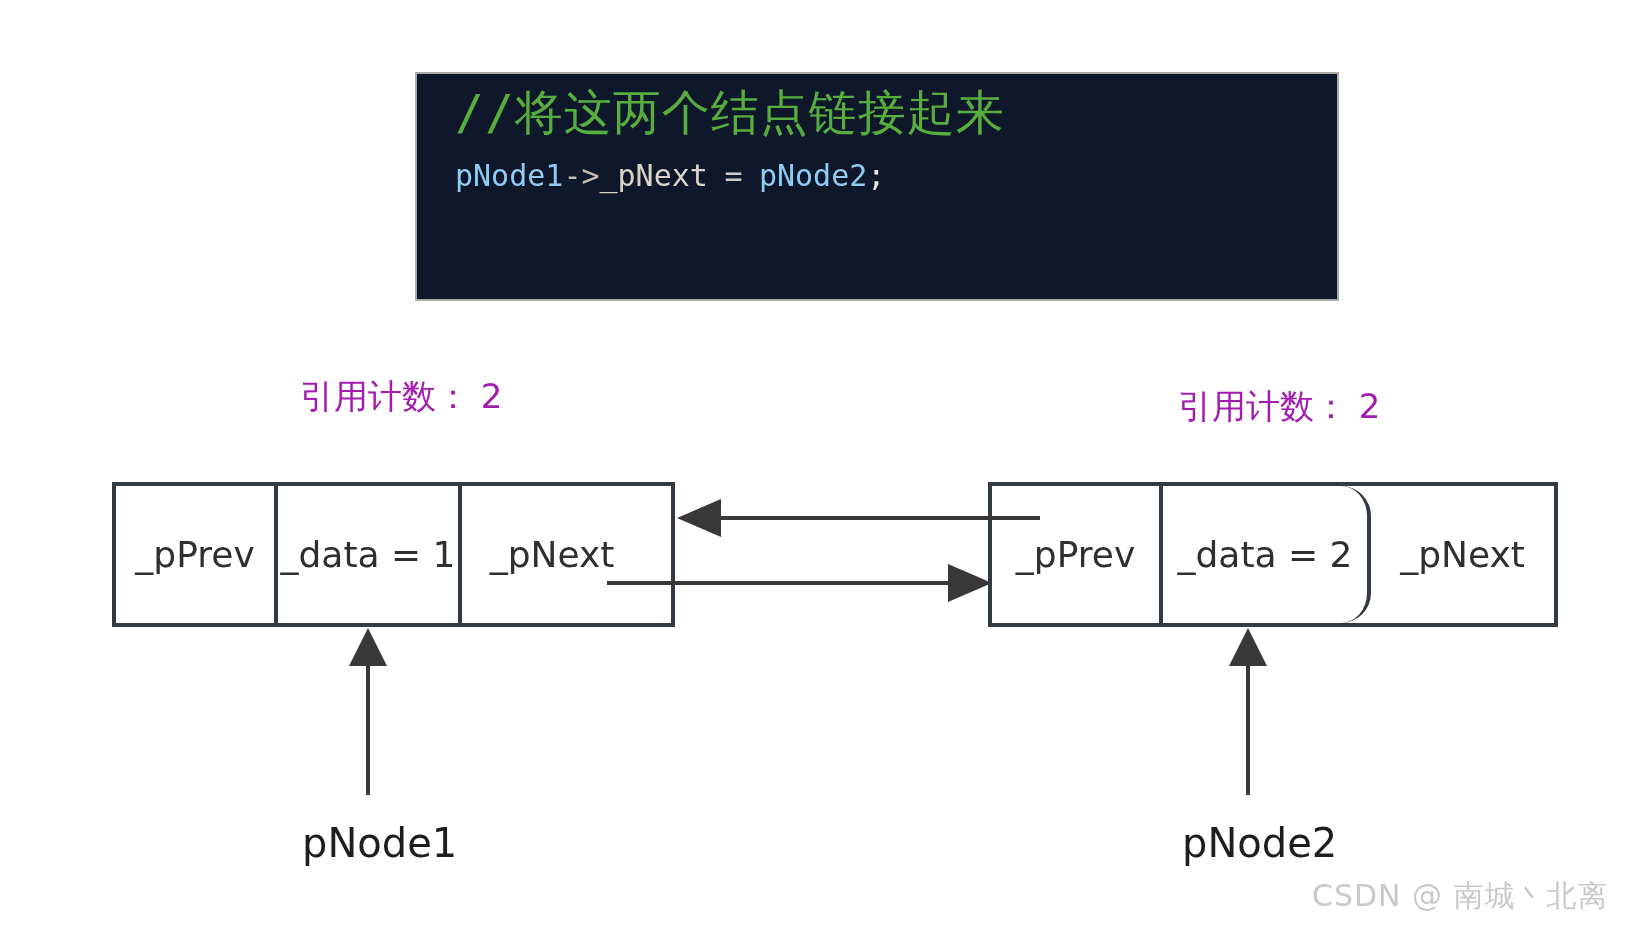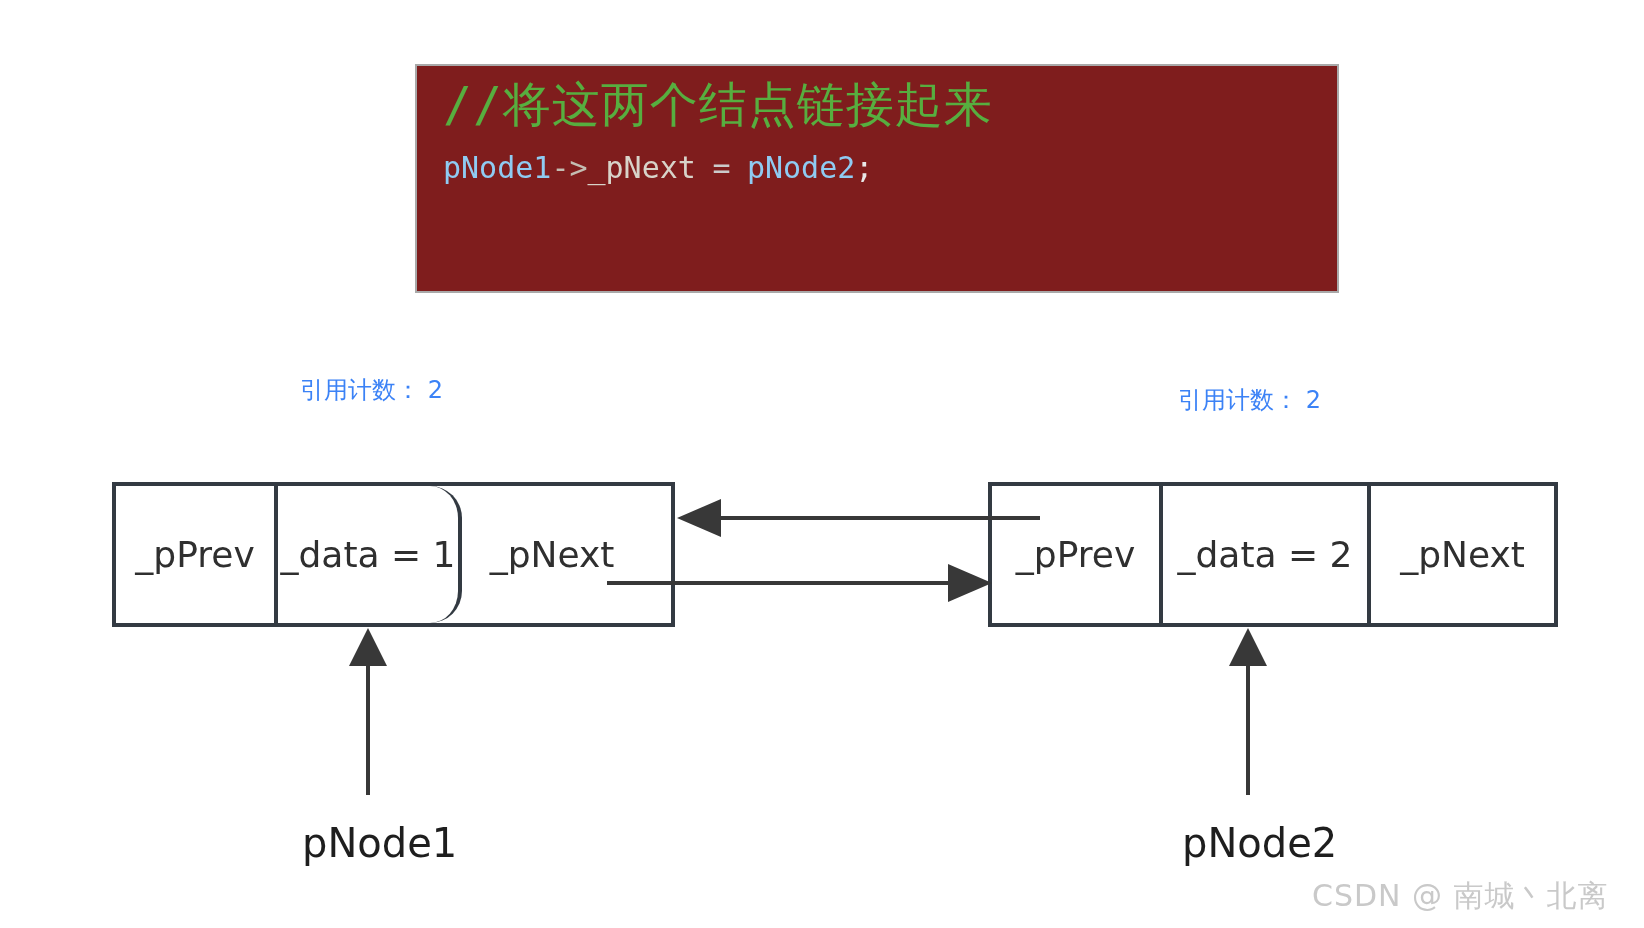--- a/index.html
+++ b/index.html
@@ -9,40 +9,40 @@
     height: 928px;
     background: #ffffff;
     overflow: hidden;
     font-family: "DejaVu Sans", "Liberation Sans", sans-serif;
     color: #2f2f2f;
   }
 
   
   .code-block {
     position: absolute;
-    left: 415px; top: 64px;
+    left: 415px; top: 72px;
     width: 924px; height: 229px;
     box-sizing: border-box;
-    background: #7f1d1d;
+    background: #0f172a;
     border: 2px solid #a9a9a9;
-    padding: 6px 0 0 26px;
+    padding: 6px 0 0 38px;
     font-family: "DejaVu Sans Mono", "Liberation Mono", monospace;
     white-space: nowrap;
   }
   .code-line { line-height: 64px; height: 64px; }
   .code-comment { font-size: 48px; color: #57ae3f; letter-spacing: 1px; }
   .code-stmt { font-size: 30px; }
   .tok-ident  { color: #8fcbf2; }
   .tok-op     { color: #c4bdb2; }
   .tok-member { color: #d8d3c9; }
   .tok-eq     { color: #cbcbcb; margin: 0 0.55em; }
   .tok-semi   { color: #e8e8e8; }
 
   
-  .ref-label { position: absolute; font-size: 24px; color: #3b82f6; }
+  .ref-label { position: absolute; font-size: 34px; color: #a21caf; }
   .ref-label.left  { left: 300px;  top: 374px; }
   .ref-label.right { left: 1178px; top: 384px; }
 
   
   .node {
     position: absolute;
     top: 482px;
     height: 145px;
     box-sizing: border-box;
     display: flex;
@@ -51,22 +51,22 @@
   }
   .node.n1 { left: 112px; width: 563px; }
   .node.n2 { left: 988px; width: 570px; }
   .cell {
     box-sizing: border-box;
     border-right: 4px solid #333a42;
     display: flex; align-items: center; justify-content: center;
     font-size: 36px; color: #2f2f2f;
   }
   .cell:last-child { border-right: none; }
-  .n1 .c-prev { width: 162px; } .n1 .c-data { width: 184px; border-radius: 32px; } .n1 .c-next { width: 180px; }
-  .n2 .c-prev { width: 171px; } .n2 .c-data { width: 208px; } .n2 .c-next { width: 183px; }
+  .n1 .c-prev { width: 162px; } .n1 .c-data { width: 184px; } .n1 .c-next { width: 180px; }
+  .n2 .c-prev { width: 171px; } .n2 .c-data { width: 208px; border-radius: 30px; } .n2 .c-next { width: 183px; }
 
   
   .h-line { position: absolute; height: 4px; background: #383838; }
   .v-line { position: absolute; width: 4px;  background: #383838; }
   .tri { position: absolute; width: 0; height: 0; }
 
   .prev-line { left: 700px; top: 516px; width: 340px; }
   .prev-head {
     left: 677px; top: 499px;
     border-top: 19px solid transparent;

